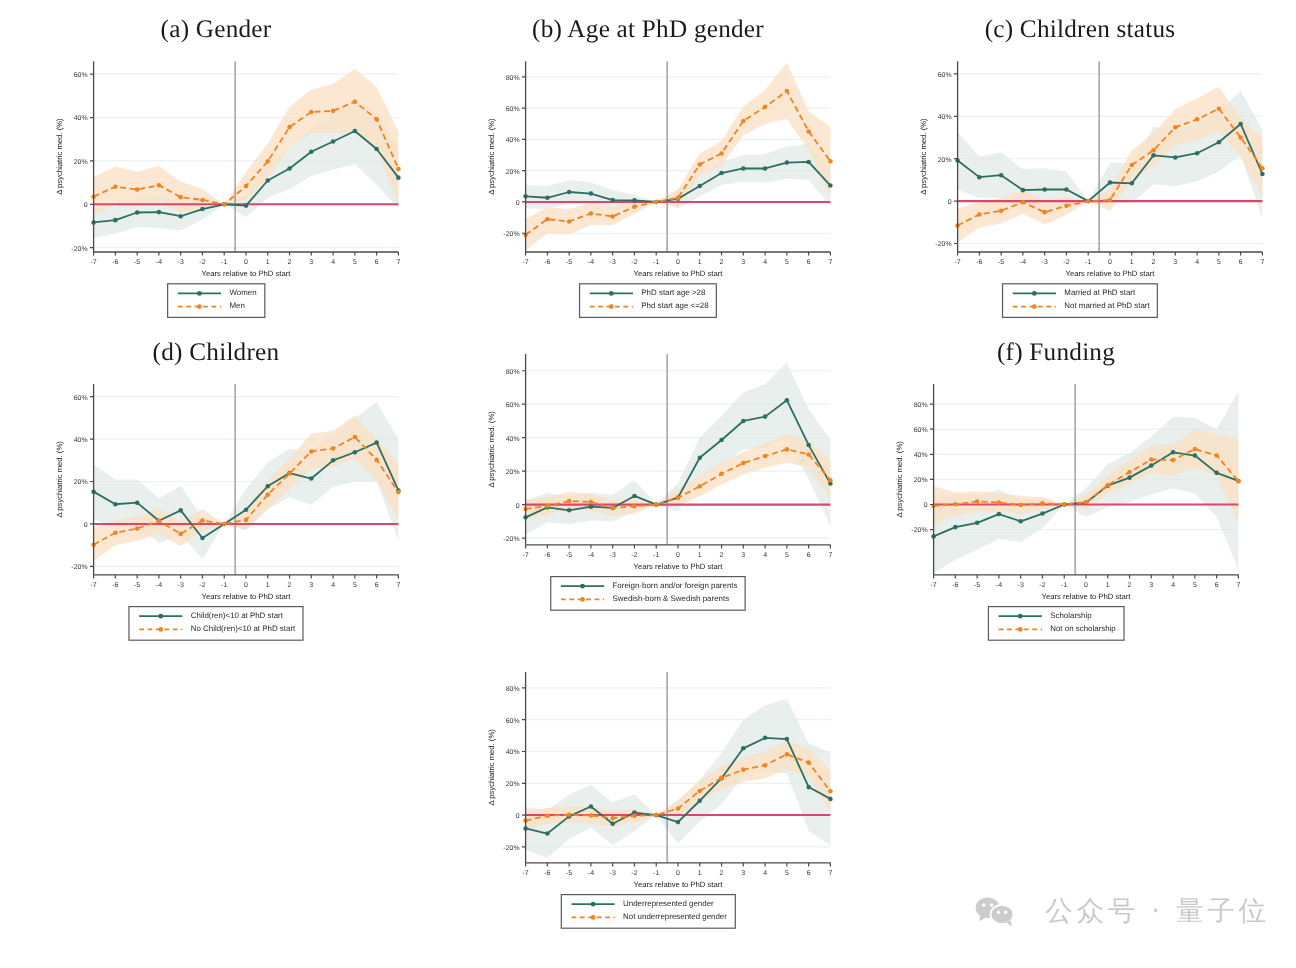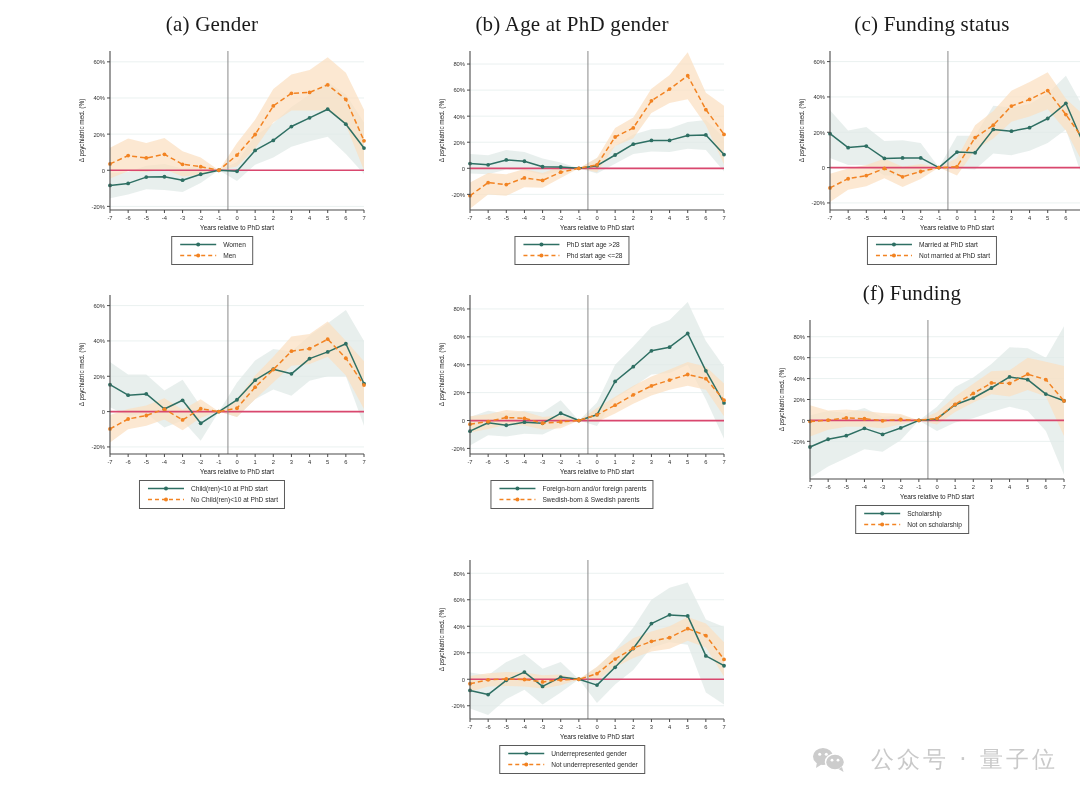--- a/index.html
+++ b/index.html
@@ -1,21 +1,21 @@
 <!DOCTYPE html>
 <html><head>
 <meta charset="utf-8">
 <style>
   html,body{margin:0;padding:0;}
   body{
     width:1080px;height:807px;background:#ffffff;
     font-family:"Liberation Sans",sans-serif;
     position:relative;overflow:hidden;
   }
-  .grid{position:absolute;inset:0;margin-left:32px;}
+  .grid{position:absolute;inset:0;}
   .panel{position:absolute;}
   .panel-title{
     font-family:"Liberation Serif",serif;
     font-size:21px;color:#1a1a1a;text-align:center;
     width:100%;letter-spacing:.2px;
   }
   .plotwrap{position:relative;width:100%;}
   .plotwrap svg{display:block;}
   .legendbox{
     position:absolute;left:50%;transform:translateX(-50%);
@@ -262,21 +262,21 @@
                 <circle cx="20" cy="5.5" r="2" fill="#f28322"></circle>
               </svg>
             </span>
             <span class="leglabel">Phd start age &lt;=28</span>
           </div>
         </div>
       </div>
   </div>
 
   <div class="panel" id="panel-c" style="left:720px;top:12px;width:360px;">
-    <div class="panel-title">(c) Funding status</div>
+    <div class="panel-title">(c) Children status</div>
     <div class="plotwrap" id="plot-c">
         <svg width="360" height="215">
           <line x1="78" x2="332" y1="165.93333333333334" y2="165.93333333333334" stroke="#eaf1f0" stroke-width="1"></line>
           <line x1="78" x2="332" y1="130.6" y2="130.6" stroke="#eaf1f0" stroke-width="1"></line>
           <line x1="78" x2="332" y1="95.26666666666667" y2="95.26666666666667" stroke="#eaf1f0" stroke-width="1"></line>
           <line x1="78" x2="332" y1="59.93333333333332" y2="59.93333333333332" stroke="#eaf1f0" stroke-width="1"></line>
           <line x1="78" x2="332" y1="24.599999999999994" y2="24.599999999999994" stroke="#eaf1f0" stroke-width="1"></line>
           <path d="M78.0,73.2 L96.1,93.5 L114.3,90.0 L132.4,104.1 L150.6,103.2 L168.7,105.9 L186.9,130.6 L205.0,98.8 L223.1,98.8 L241.3,68.8 L259.4,70.5 L277.6,67.0 L295.7,56.4 L313.9,38.7 L332.0,71.4 L332.0,144.7 L313.9,92.6 L295.7,105.9 L277.6,113.8 L259.4,118.2 L241.3,116.5 L223.1,132.4 L205.0,131.5 L186.9,130.6 L168.7,135.9 L150.6,138.6 L132.4,138.6 L114.3,128.0 L96.1,128.0 L78.0,120.9 Z" fill="#dfe9e6" fill-opacity="0.72" stroke="none"></path>
           <path d="M78.0,136.8 L96.1,131.5 L114.3,128.0 L132.4,121.8 L150.6,129.7 L168.7,127.1 L186.9,130.6 L205.0,120.9 L223.1,88.2 L241.3,74.1 L259.4,53.8 L277.6,44.9 L295.7,35.2 L313.9,61.7 L332.0,78.5 L332.0,128.0 L313.9,93.5 L295.7,72.3 L277.6,79.4 L259.4,84.7 L241.3,101.5 L223.1,112.9 L205.0,138.6 L186.9,130.6 L168.7,142.1 L150.6,150.0 L132.4,141.2 L114.3,149.2 L96.1,152.7 L78.0,165.1 Z" fill="#fbdfc0" fill-opacity="0.72" stroke="none"></path>
           <line x1="78" x2="332" y1="130.6" y2="130.6" stroke="#d9476e" stroke-width="1.7"></line>
@@ -375,20 +375,21 @@
                 <circle cx="20" cy="5.5" r="2" fill="#f28322"></circle>
               </svg>
             </span>
             <span class="leglabel">Not married at PhD start</span>
           </div>
         </div>
       </div>
   </div>
 
   <div class="panel" id="panel-d" style="left:0px;top:281px;width:360px;">
+    <div class="panel-title">(d) Children</div>
     <div class="plotwrap" id="plot-d">
         <svg width="360" height="215">
           <line x1="78" x2="332" y1="165.93333333333334" y2="165.93333333333334" stroke="#eaf1f0" stroke-width="1"></line>
           <line x1="78" x2="332" y1="130.6" y2="130.6" stroke="#eaf1f0" stroke-width="1"></line>
           <line x1="78" x2="332" y1="95.26666666666667" y2="95.26666666666667" stroke="#eaf1f0" stroke-width="1"></line>
           <line x1="78" x2="332" y1="59.93333333333332" y2="59.93333333333332" stroke="#eaf1f0" stroke-width="1"></line>
           <line x1="78" x2="332" y1="24.599999999999994" y2="24.599999999999994" stroke="#eaf1f0" stroke-width="1"></line>
           <path d="M78.0,81.1 L96.1,93.5 L114.3,93.5 L132.4,109.4 L150.6,98.8 L168.7,125.3 L186.9,130.6 L205.0,101.5 L223.1,79.4 L241.3,67.9 L259.4,70.5 L277.6,54.6 L295.7,42.3 L313.9,29.0 L332.0,59.9 L332.0,144.7 L313.9,95.3 L295.7,95.3 L277.6,99.7 L259.4,114.7 L241.3,108.5 L223.1,118.2 L205.0,135.9 L186.9,130.6 L168.7,159.8 L150.6,139.4 L132.4,146.5 L114.3,132.4 L96.1,135.0 L78.0,126.2 Z" fill="#dfe9e6" fill-opacity="0.72" stroke="none"></path>
           <path d="M78.0,134.1 L96.1,128.0 L114.3,124.4 L132.4,117.3 L150.6,128.8 L168.7,118.2 L186.9,130.6 L205.0,118.2 L223.1,94.4 L241.3,75.8 L259.4,55.5 L277.6,52.9 L295.7,40.5 L313.9,59.9 L332.0,80.3 L332.0,128.0 L313.9,94.4 L295.7,75.8 L277.6,82.9 L259.4,84.7 L241.3,101.5 L223.1,118.2 L205.0,135.9 L186.9,130.6 L168.7,136.8 L150.6,149.2 L132.4,138.6 L114.3,144.7 L96.1,148.3 L78.0,161.5 Z" fill="#fbdfc0" fill-opacity="0.72" stroke="none"></path>
           <line x1="78" x2="332" y1="130.6" y2="130.6" stroke="#d9476e" stroke-width="1.7"></line>

